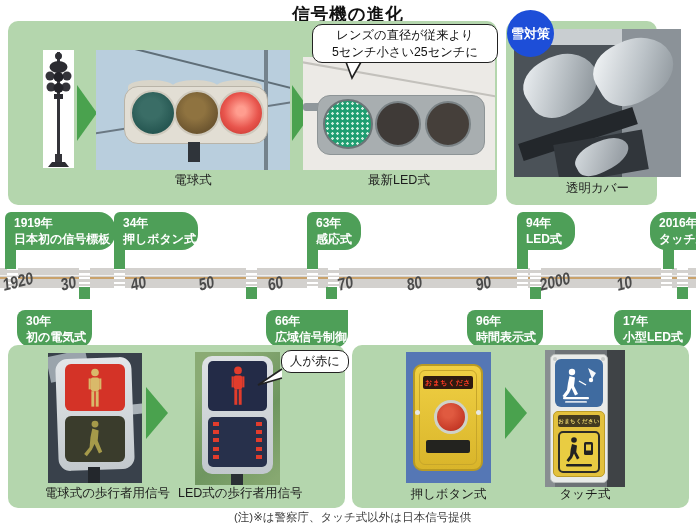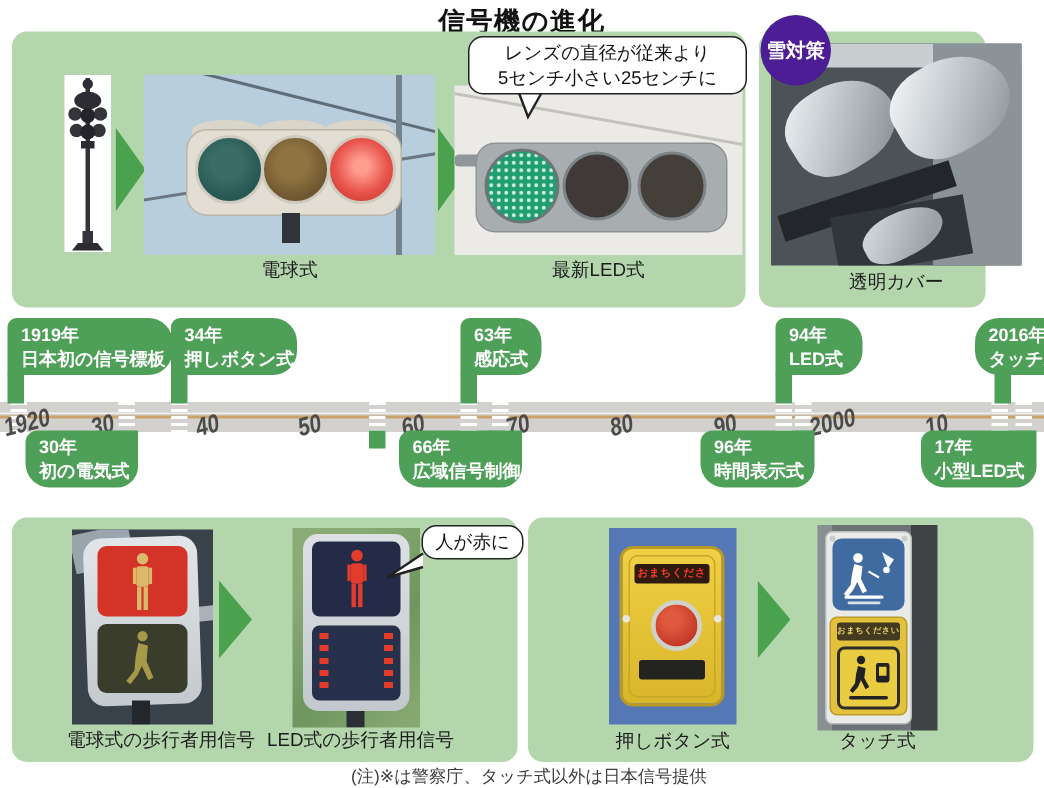--- a/index.html
+++ b/index.html
@@ -23,29 +23,29 @@
   .road-hi{left:0;top:275px;width:696px;height:1px;background:rgba(255,255,255,.65);}
   .road-line{left:0;top:277px;width:696px;height:2.4px;background:#c9a26c;}
   .xwalk{top:268px;width:11px;height:20px;
          background:repeating-linear-gradient(to bottom,#fff 0 2px,rgba(255,255,255,0) 2px 4.6px);}
   .tick{top:276px;font-size:17px;font-weight:bold;font-style:italic;color:#4b4b4b;
         transform:rotate(-14deg) scaleX(.82);transform-origin:left center;white-space:nowrap;}
   .evbox{height:38px;background:#4e9f58;color:#fff;font-weight:bold;font-size:12px;
          line-height:1.32;padding:4px 4px 0 9px;box-sizing:border-box;white-space:nowrap;}
   .ev-above{top:212px;border-radius:6px 16px 16px 0;}
   .ev-above.tail-right{border-radius:16px 6px 0 16px;}
-  .ev-below{top:287px;border-radius:8px 0 14px 16px;}
+  .ev-below{top:310px;border-radius:8px 0 14px 16px;}
   .conn{width:11px;background:#4e9f58;}
   .conn-above{top:249px;height:20px;}
   .conn-below{top:287px;height:12px;}
   
   .photo{overflow:hidden;}
   .lens{border-radius:50%;}
   .hood{border-radius:50% 50% 0 0;background:#d9d5c9;}
-  .badge{border-radius:50%;background:#4c1d95;color:#fff;font-weight:bold;font-size:13px;
+  .badge{border-radius:50%;background:#1d4ed8;color:#fff;font-weight:bold;font-size:13px;
          display:flex;align-items:center;justify-content:center;z-index:6;}
   .disp{color:#ff3b23;font-weight:bold;font-size:7px;letter-spacing:.5px;text-align:center;
         line-height:1.1;overflow:hidden;}
   .dispY{color:#e8d36a;font-weight:bold;font-size:5.5px;letter-spacing:.3px;text-align:center;line-height:1.2;overflow:hidden;}
   .bars{width:6px;background:repeating-linear-gradient(to bottom,#e23c2c 0 4px,rgba(0,0,0,0) 4px 8.2px);}
 </style>
 </head>
 <body>
 
 <div class="stage">

